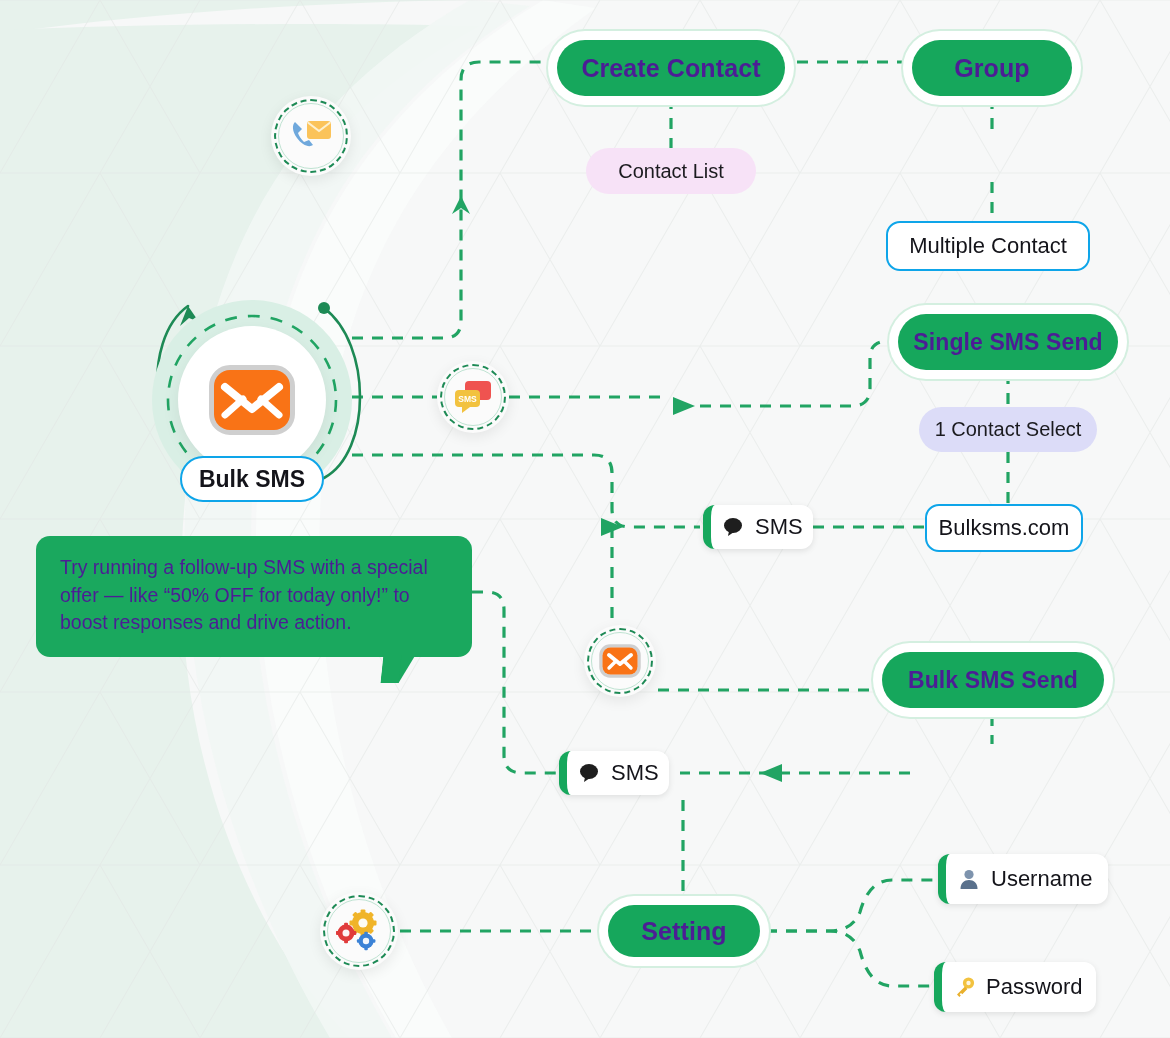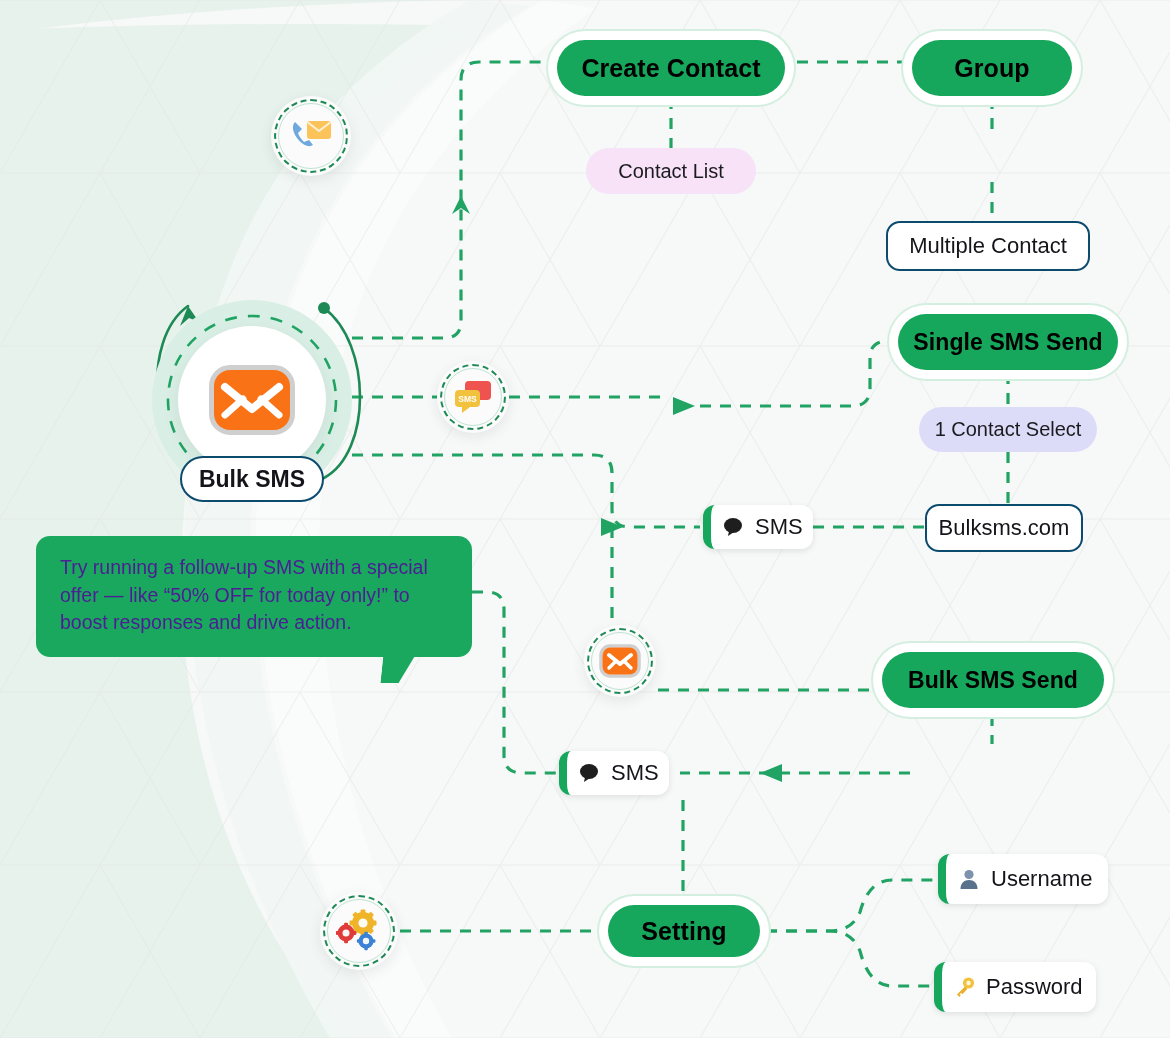--- a/index.html
+++ b/index.html
@@ -43,21 +43,21 @@
     position: absolute;
     display: flex;
     align-items: center;
     justify-content: center;
     white-space: nowrap;
   }
 
   
   .pill-green {
     background: #16a75c;
-    color: #000000;
+    color: #4c1d95;
     border-radius: 999px;
     font-size: 25px;
     font-weight: 700;
     letter-spacing: .1px;
     box-shadow: 0 0 0 9px #ffffff, 0 0 0 11px #d4efe0;
   }
 
   .pill-green.small { font-size: 23px; }
 
   
@@ -68,21 +68,21 @@
     color: #1b1b1f;
   }
   .pill-pink    { background: #f7e2f7; }
   .pill-mint    { background: #d7f2e6; }
   .pill-lav     { background: #dcdcf8; }
   .pill-rose    { background: #fadcdc; }
 
   
   .card-outline {
     background: #ffffff;
-    border: 2px solid #0c4a6e;
+    border: 2px solid #0ea5e9;
     border-radius: 14px;
     font-size: 22px;
     font-weight: 500;
     color: #14141a;
   }
 
   
   .chip {
     background: #ffffff;
     border-radius: 12px;

